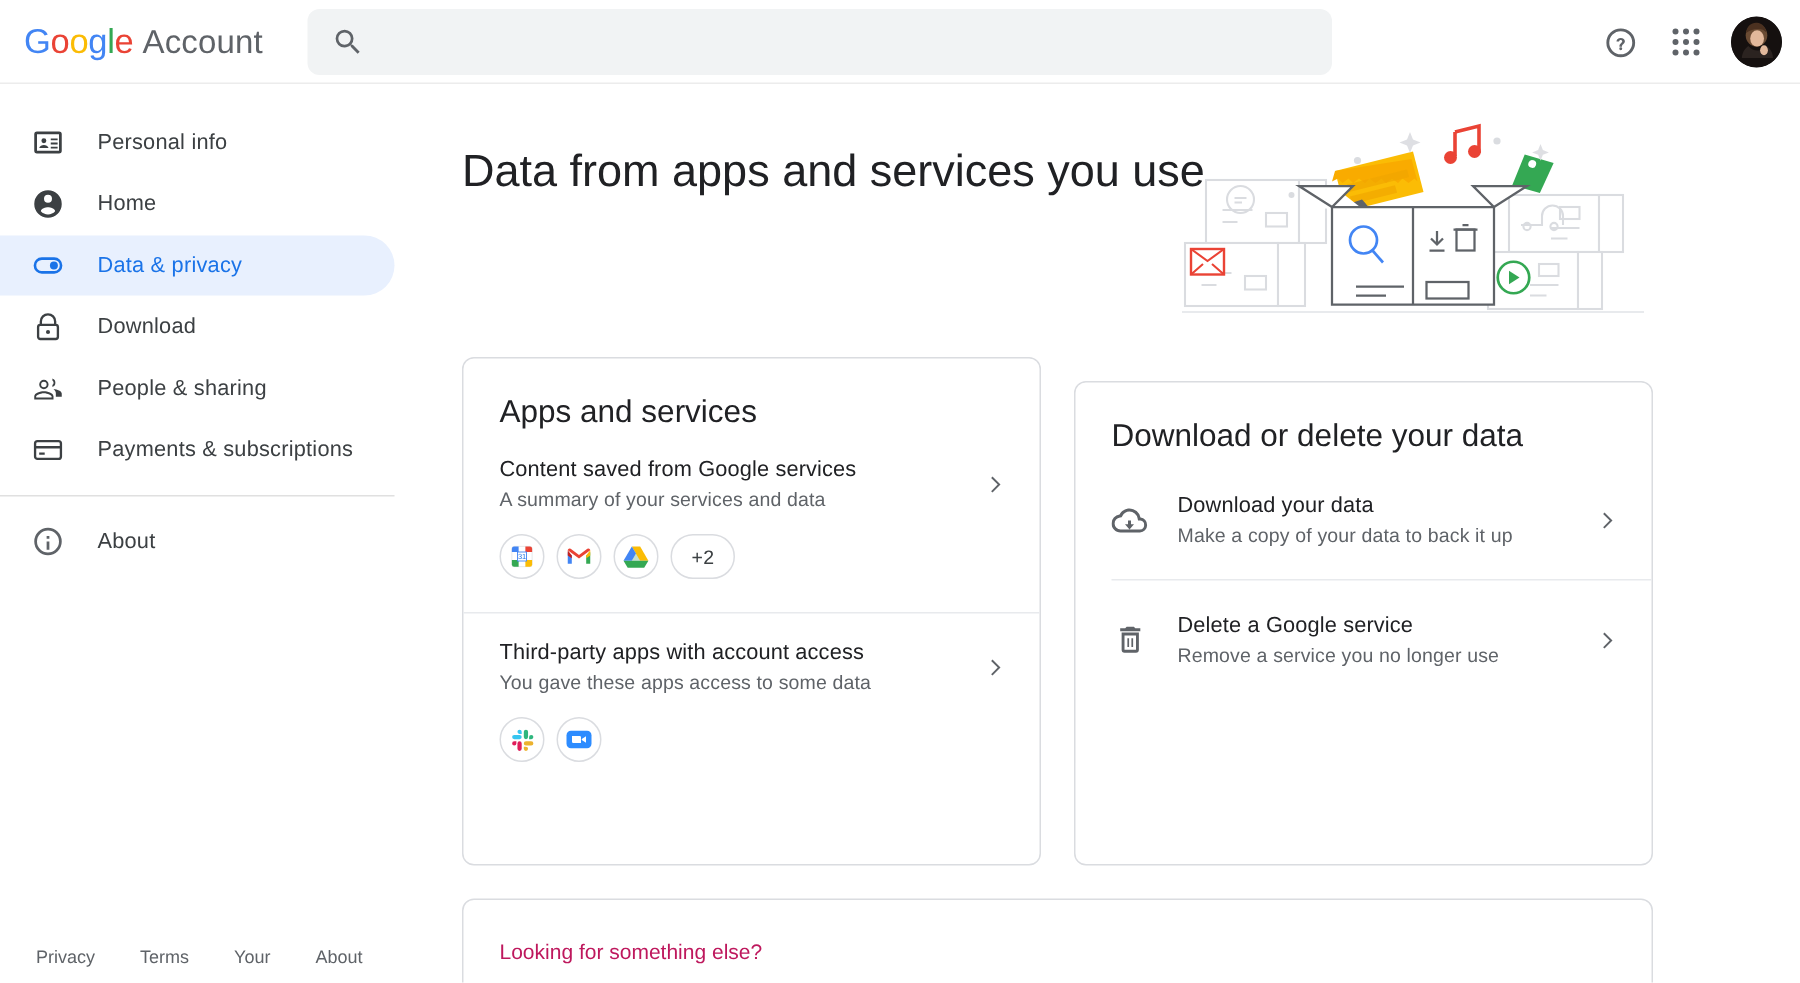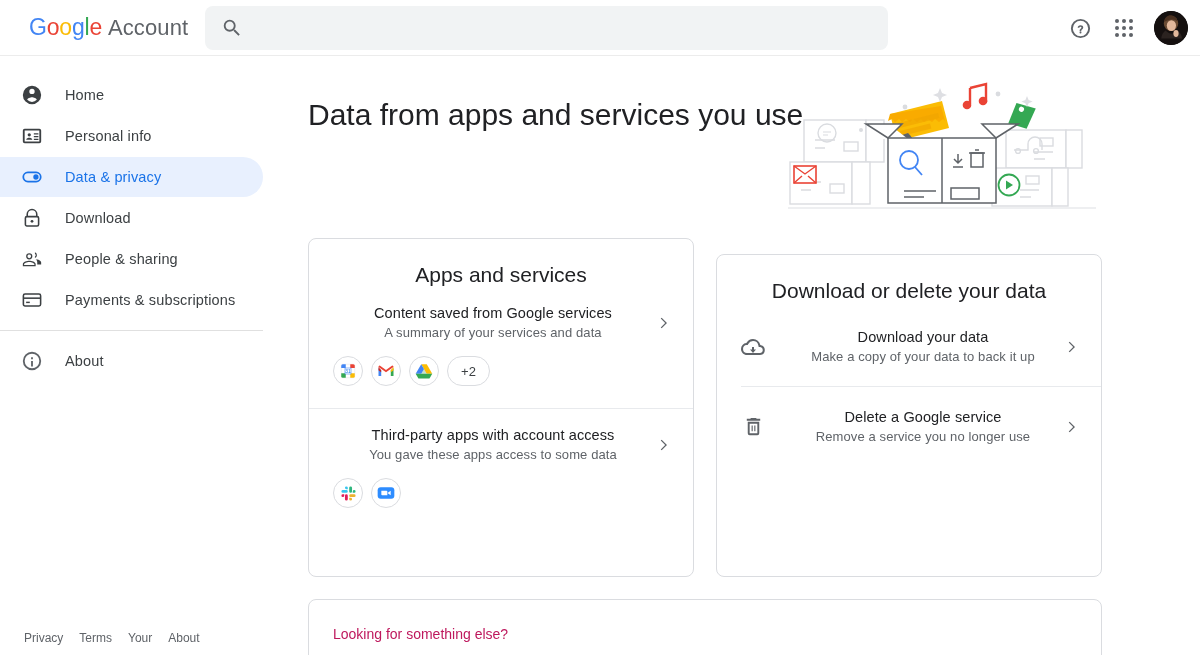--- a/index.html
+++ b/index.html
@@ -15,21 +15,21 @@
   
   .header {
     position: absolute; top: 0; left: 0;
     width: 1200px; height: 56px;
     display: flex; align-items: center;
     background: #fff;
     border-bottom: 1px solid #ececec;
   }
   .brand {
     display: flex; align-items: baseline;
-    margin-left: 29px;
+    margin-left: 16px;
     font-size: 22px;
     letter-spacing: .1px;
     white-space: nowrap;
   }
   .logo-g { font-size: 23px; letter-spacing: -0.2px; }
   .logo-g span { font-weight: 400; }
   .brand-word {
     color: #5f6368;
     font-size: 22px;
     margin-left: 6px;
@@ -93,21 +93,21 @@
     letter-spacing: .15px;
     white-space: nowrap;
   }
   .nav-item.active { background: #e8f0fe; color: #1a73e8; }
   .nav-sep {
     height: 1px; background: #e0e0e0;
     margin: 10px 0 10px 0; width: 263px;
   }
   .footer-links {
     position: absolute; bottom: 10px; left: 24px;
-    display: flex; gap: 16px;
+    display: flex; gap: 30px;
   }
   .footer-links a {
     color: #5f6368; font-size: 12px; text-decoration: none; cursor: pointer;
   }
 
   
   .main {
     position: absolute; top: 56px; left: 263px;
     width: 937px; height: 599px;
     overflow: hidden;
@@ -123,21 +123,21 @@
     color: #202124; letter-spacing: 0px;
   }
   .hero p {
     margin: 12px 0 0 0;
     font-size: 15px; line-height: 23px;
     color: #5f6368; max-width: 450px;
     letter-spacing: .1px;
   }
   .hero-art { position: absolute; right: 98px; top: 22px; }
 
-  .cards-row { display: flex; gap: 22px; padding: 0 0 0 45px; text-align: center; }
+  .cards-row { display: flex; gap: 22px; padding: 0 0 0 45px; }
   .card {
     border: 1px solid #dadce0;
     border-radius: 8px;
     background: #fff;
   }
   .card-left { width: 386px; }
   .card-right { width: 386px; height: 323px; margin-top: 16px; }
   .card-title {
     font-size: 21px; font-weight: 400; color: #202124;
     padding: 24px 24px 0 24px; letter-spacing: 0px;
@@ -233,32 +233,32 @@
       </svg>
     </div>
   </div>
 </div>
 
 <div class="sidebar">
   <div id="nav-list">
       <div class="nav-item">
         <span class="ni-icon">
           <svg width="22" height="22" viewBox="0 0 24 24">
-            <path fill="currentColor" d="M12 2a10 10 0 1 0 0 20 10 10 0 0 0 0-20zm0 3.2a2.9 2.9 0 1 1 0 5.8 2.9 2.9 0 0 1 0-5.8zm0 14.4a7 7 0 0 1-5.2-2.3c.1-1.9 3.5-2.9 5.2-2.9s5.1 1 5.2 2.9A7 7 0 0 1 12 19.6z"></path>
-          </svg>
-        </span>
-        <span class="ni-label">Home</span>
+            <path fill="currentColor" d="M20 4H4a2 2 0 0 0-2 2v12a2 2 0 0 0 2 2h16a2 2 0 0 0 2-2V6a2 2 0 0 0-2-2zm0 14H4V6h16v12zM9 12.5a1.8 1.8 0 1 0 0-3.6 1.8 1.8 0 0 0 0 3.6zM5.6 16c.3-1.4 2.1-2.1 3.4-2.1s3.1.7 3.4 2.1zM14 9h5v1.4h-5zm0 3h5v1.4h-5zm0 3h5v1.4h-5z"></path>
+          </svg>
+        </span>
+        <span class="ni-label">Personal info</span>
       </div>
       <div class="nav-item">
         <span class="ni-icon">
           <svg width="22" height="22" viewBox="0 0 24 24">
-            <path fill="currentColor" d="M20 4H4a2 2 0 0 0-2 2v12a2 2 0 0 0 2 2h16a2 2 0 0 0 2-2V6a2 2 0 0 0-2-2zm0 14H4V6h16v12zM9 12.5a1.8 1.8 0 1 0 0-3.6 1.8 1.8 0 0 0 0 3.6zM5.6 16c.3-1.4 2.1-2.1 3.4-2.1s3.1.7 3.4 2.1zM14 9h5v1.4h-5zm0 3h5v1.4h-5zm0 3h5v1.4h-5z"></path>
-          </svg>
-        </span>
-        <span class="ni-label">Personal info</span>
+            <path fill="currentColor" d="M12 2a10 10 0 1 0 0 20 10 10 0 0 0 0-20zm0 3.2a2.9 2.9 0 1 1 0 5.8 2.9 2.9 0 0 1 0-5.8zm0 14.4a7 7 0 0 1-5.2-2.3c.1-1.9 3.5-2.9 5.2-2.9s5.1 1 5.2 2.9A7 7 0 0 1 12 19.6z"></path>
+          </svg>
+        </span>
+        <span class="ni-label">Home</span>
       </div>
       <div class="nav-item active">
         <span class="ni-icon">
           <svg width="22" height="22" viewBox="0 0 24 24">
             <rect x="2.5" y="7" width="19" height="10" rx="5" fill="none" stroke="currentColor" stroke-width="1.9"></rect>
             <circle cx="16.3" cy="12" r="2.9" fill="currentColor"></circle>
           </svg>
         </span>
         <span class="ni-label">Data &amp; privacy</span>
       </div>

